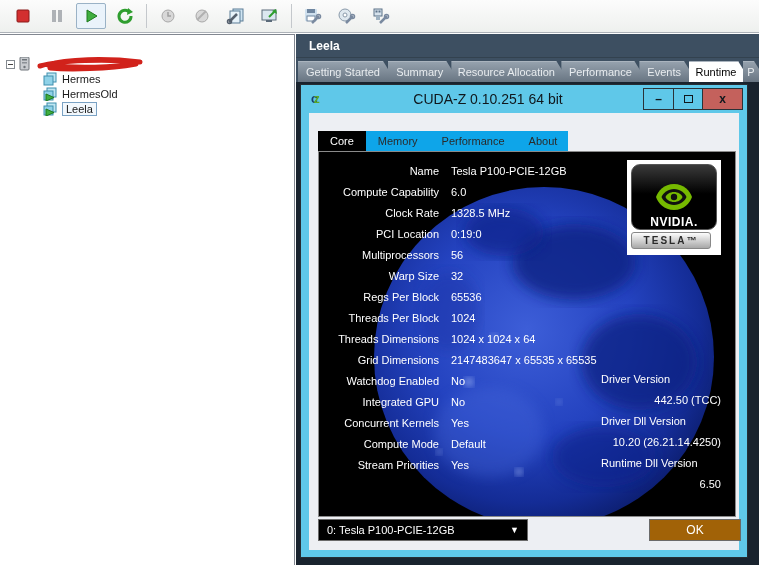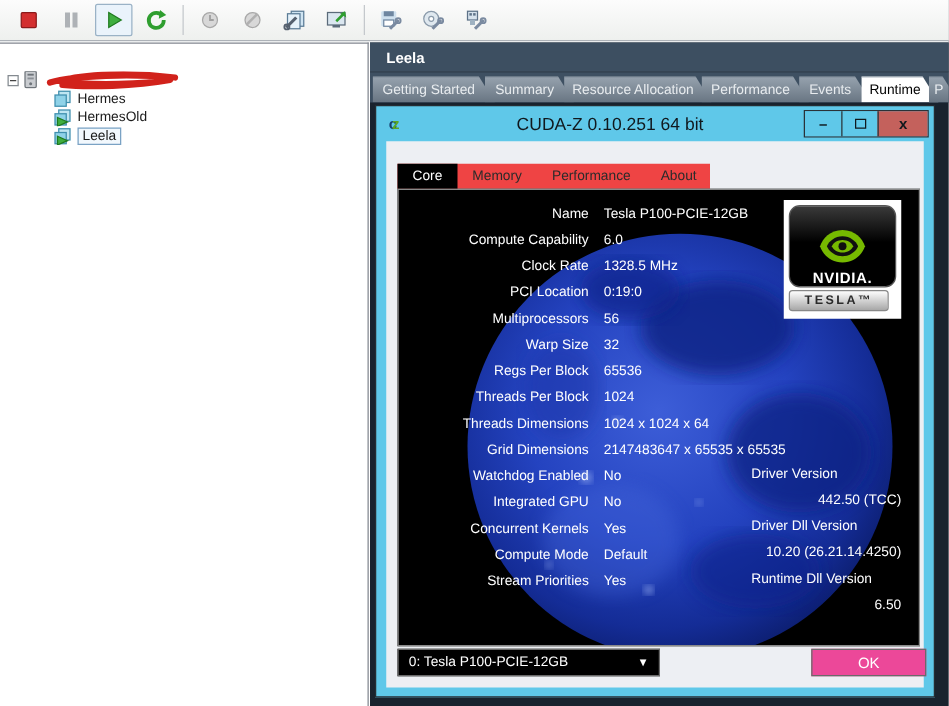--- a/index.html
+++ b/index.html
@@ -46,46 +46,46 @@
   .cicon .c2 { color:#5aa726; margin-left:-4px; }
   .ctext { flex:1; text-align:center; font-size:14px; color:#10181d; }
   .cbtns { display:flex; border:1px solid #2a3238; }
   .cbtn { width:29px; height:20px; display:flex; align-items:center; justify-content:center;
     background:#5fc8e9; border-left:1px solid #2a3238; font-weight:bold; font-size:12px; color:#10181d; }
   .cbtn:first-child { border-left:none; }
   .cbtn.close { width:40px; background:#c4615c; }
   .maxglyph { width:9px; height:8px; border:1.5px solid #10181d; display:block; }
   .cclient { position:absolute; left:8px; top:28px; width:430px; height:437px; background:#edeff3; }
 
-  .ctabs { position:absolute; left:9px; top:18px; width:250px; height:20px; background:#ef4444; display:flex; }
+  .ctabs { position:absolute; left:9px; top:18px; width:250px; height:20px; background:#0ea5e9; display:flex; }
   .ctab { height:20px; padding:0 12px; font-size:11px; color:#2b2b2b; display:flex; align-items:center; }
   .ctab.active { background:#000; color:#fff; }
 
   .content { position:absolute; left:9px; top:38px; width:418px; height:366px; background:#000;
     border:1px solid #8a8a8a; overflow:hidden; color:#fff; font-size:11px; }
   .moon { position:absolute; left:0; top:0; }
   .rows { position:absolute; left:0; top:8px; width:418px; }
-  .frow { height:21px; display:flex; align-items:center;margin-left:32px; }
+  .frow { height:21px; display:flex; align-items:center; }
   .frow .fl { width:120px; text-align:right; white-space:nowrap; }
   .frow .fv { margin-left:12px; white-space:nowrap; }
   .dtext { position:absolute; font-size:11px; white-space:nowrap; }
   .dright { text-align:right; right:14px; }
 
   .nvlogo { position:absolute; right:14px; top:8px; width:94px; height:95px; background:#fff; padding:4px 4px 5px 4px; }
   .nvbadge { width:86px; height:66px; background:linear-gradient(#3a3a3a,#000 45%); border-radius:9px;
     border:1px solid #555; display:flex; flex-direction:column; align-items:center; justify-content:flex-end; }
   .nvbrand { color:#fff; font-weight:bold; font-size:12px; letter-spacing:.5px; margin-top:2px; }
   .nvband { width:80px; height:17px; margin-top:2px; background:linear-gradient(#fdfdfd,#a8a8a8);
     border-radius:3px; border:1px solid #888; display:flex; align-items:center; justify-content:center;
     font-weight:bold; font-size:10px; letter-spacing:2px; color:#2b2b2b; }
 
   .devsel { position:absolute; left:9px; top:406px; width:210px; height:22px; background:#000; color:#fff;
     border:1px solid #6a6a6a; font-size:11px; display:flex; align-items:center; padding:0 8px; }
   .devsel .arr { margin-left:auto; font-size:9px; }
-  .okbtn { position:absolute; left:340px; top:406px; width:92px; height:22px; background:#ec4899; color:#fff;
+  .okbtn { position:absolute; left:340px; top:406px; width:92px; height:22px; background:#a16207; color:#fff;
     border:1px solid #6a6a6a; font-size:12px; display:flex; align-items:center; justify-content:center; }
 </style>
 </head>
 <body>
 
 <div class="toolbar">
   <span class="tbtn">
       <svg width="16" height="16">
         <rect x="2" y="2" width="12" height="12" rx="1" fill="#d32f2f" stroke="#8b1a1a"></rect>
       </svg>

